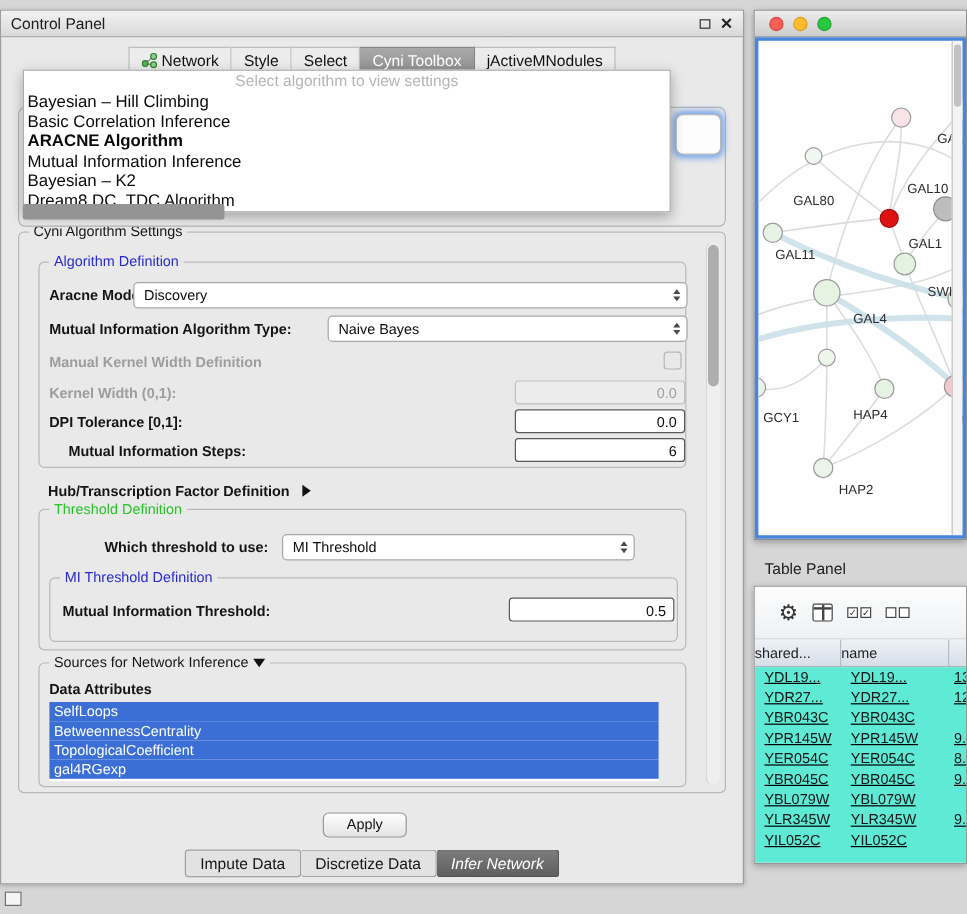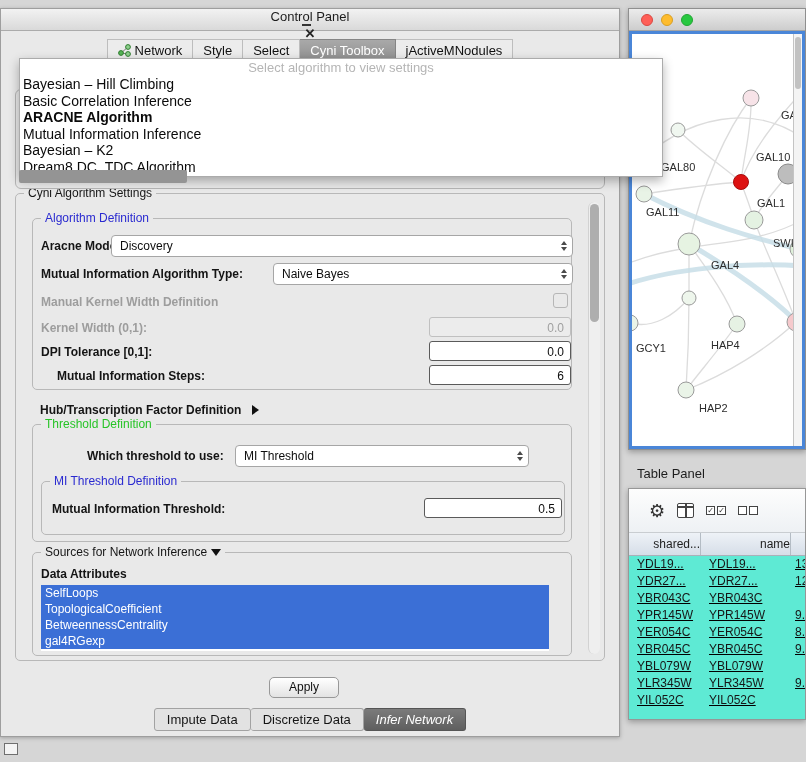--- a/index.html
+++ b/index.html
@@ -4,34 +4,34 @@
 <style>
   * { margin:0; padding:0; box-sizing:border-box; }
   html,body { width:806px; height:762px; }
   body { font-family:"Liberation Sans", sans-serif; background:#d6d6d6; position:relative; overflow:hidden; }
   .screen { position:absolute; left:0; top:0; width:806px; height:762px; }
 
   
   .win { position:absolute; background:#e9e9e9; border:1px solid #9e9e9e; box-shadow:0 1px 4px rgba(0,0,0,.25); }
   .titlebar { position:absolute; left:0; top:0; right:0; height:22px;
     background:linear-gradient(#f2f2f2,#d9d9d9); border-bottom:1px solid #ababab;
-    display:flex; align-items:center; font-size:13px; color:#1c1c1c; padding:0 8px;flex-direction:column; }
+    display:flex; align-items:center; font-size:13px; color:#1c1c1c; padding:0 8px; }
   .titlebar .spacer { flex:1; }
   .tb-float { width:9px; height:8px; border:1.5px solid #333; margin-right:8px; cursor:pointer; }
   .tb-close { font-size:13px; font-weight:bold; color:#222; cursor:pointer; }
 
   
   .tabrow { position:absolute; left:0; top:30px; width:100%; display:flex; justify-content:center; }
   .tab { border:1px solid #bdbdbd; border-left:none; background:#ececec; font-size:13px; color:#111;
     padding:3px 10px; display:flex; align-items:center; gap:4px; cursor:pointer; }
   .tab:first-child { border-left:1px solid #bdbdbd; }
   .tab.sel { background:linear-gradient(#a9a9a9,#8f8f8f); color:#fff; border-color:#858585; }
 
   
-  .popup { position:absolute; left:18px; top:49px; width:644px; height:119px; background:#fff;
+  .popup { position:absolute; left:18px; top:49px; width:540px; height:119px; background:#fff;
     border:1px solid #ababab; box-shadow:0 4px 10px rgba(0,0,0,.3); z-index:50; overflow:hidden; }
   .popup-head { text-align:center; color:#b5b5b5; font-size:13px; height:17px; line-height:17px; }
   .popup-item { font-size:14px; color:#0a0a0a; height:16.5px; line-height:16.5px; padding-left:3px; cursor:pointer; white-space:nowrap; }
   .popup-item.sel { font-weight:bold; }
   .behind-box { position:absolute; left:14px; top:80px; width:590px; height:100px;
     border:1px solid #b5b5b5; border-radius:6px; background:#e9e9e9; z-index:1; }
   .focus-btn { position:absolute; left:562px; top:86px; width:38px; height:34px; background:#fdfdfd;
     border:1px solid #b9b9b9; border-radius:6px; box-shadow:0 0 5px 2px rgba(92,152,240,.85); z-index:2; cursor:pointer; }
   .gray-strip { position:absolute; left:18px; top:161px; width:168px; height:13px; background:#949494;
     border-radius:2px; z-index:55; }
@@ -99,21 +99,21 @@
     background:linear-gradient(#fdfdfd,#eef1f4); border-bottom:1px solid #c9cdd1;
     display:flex; align-items:center; gap:12px; padding-left:20px; }
   .gear { font-size:18px; color:#333; cursor:pointer; line-height:1; }
   .colicon { width:17px; height:15px; border:1.5px solid #444; border-radius:2px; position:relative; cursor:pointer; background:#fff; }
   .colicon:before { content:""; position:absolute; left:0; right:0; top:2px; height:1.5px; background:#444; }
   .colicon:after { content:""; position:absolute; top:0; bottom:0; left:7px; width:1.5px; background:#444; }
   .chkpair { display:flex; gap:2px; cursor:pointer; }
   .minichk { width:9px; height:9px; border:1.2px solid #444; font-size:8px; line-height:8px; color:#333; text-align:center; background:#fff; }
   .thead { position:absolute; left:0; top:44px; right:0; height:23px; display:flex;
     background:linear-gradient(#eef2f7,#d6dee8); border-bottom:1px solid #a9b1b9; }
-  .th { font-size:12px; color:#1e1e1e; text-align:right; line-height:22px; border-right:1px solid #b4bcc4; cursor:pointer; }
+  .th { font-size:12px; color:#1e1e1e; text-align:left; line-height:22px; border-right:1px solid #b4bcc4; cursor:pointer; }
   .tbody { position:absolute; left:0; top:67px; right:0; bottom:0; background:#5eead4; overflow:hidden;text-decoration:underline; }
   .tr { display:flex; height:17px; line-height:17px; cursor:pointer; }
   .td { font-size:12px; color:#161616; white-space:nowrap; overflow:hidden; padding-left:8px; }
   .td.c3 { padding-left:4px; }
 
   .dock-icon { position:absolute; left:4px; top:743px; width:14px; height:12px; background:#f4f4f4;
     border:1px solid #6f6f6f; cursor:pointer; }
 
   svg text { font-family:"Liberation Sans", sans-serif; font-size:11px; fill:#2c2c2c; }
 </style>
@@ -232,22 +232,22 @@
       </div>
 
       <div class="fs" style="left:16px; top:358px; width:540px; height:104px;">
         <span class="legend">
           <span>Sources for Network Inference</span>
           <span class="tri-down"></span>
         </span>
         <span class="lbl" style="left:8px; top:14px;">Data Attributes</span>
         <div class="attr-list" style="left:8px; top:32px; width:508px; height:66px;">
           <div class="attr-item">SelfLoops</div>
+          <div class="attr-item">BetweennessCentrality</div>
           <div class="attr-item">TopologicalCoefficient</div>
-          <div class="attr-item">BetweennessCentrality</div>
           <div class="attr-item">gal4RGexp</div>
         </div>
       </div>
 
       <div class="vscroll" style="left:572px; top:8px; width:12px; height:452px;">
         <div class="vthumb" style="top:2px; height:118px;"></div>
       </div>
     </div>
 
     <div class="apply-btn">Apply</div>

